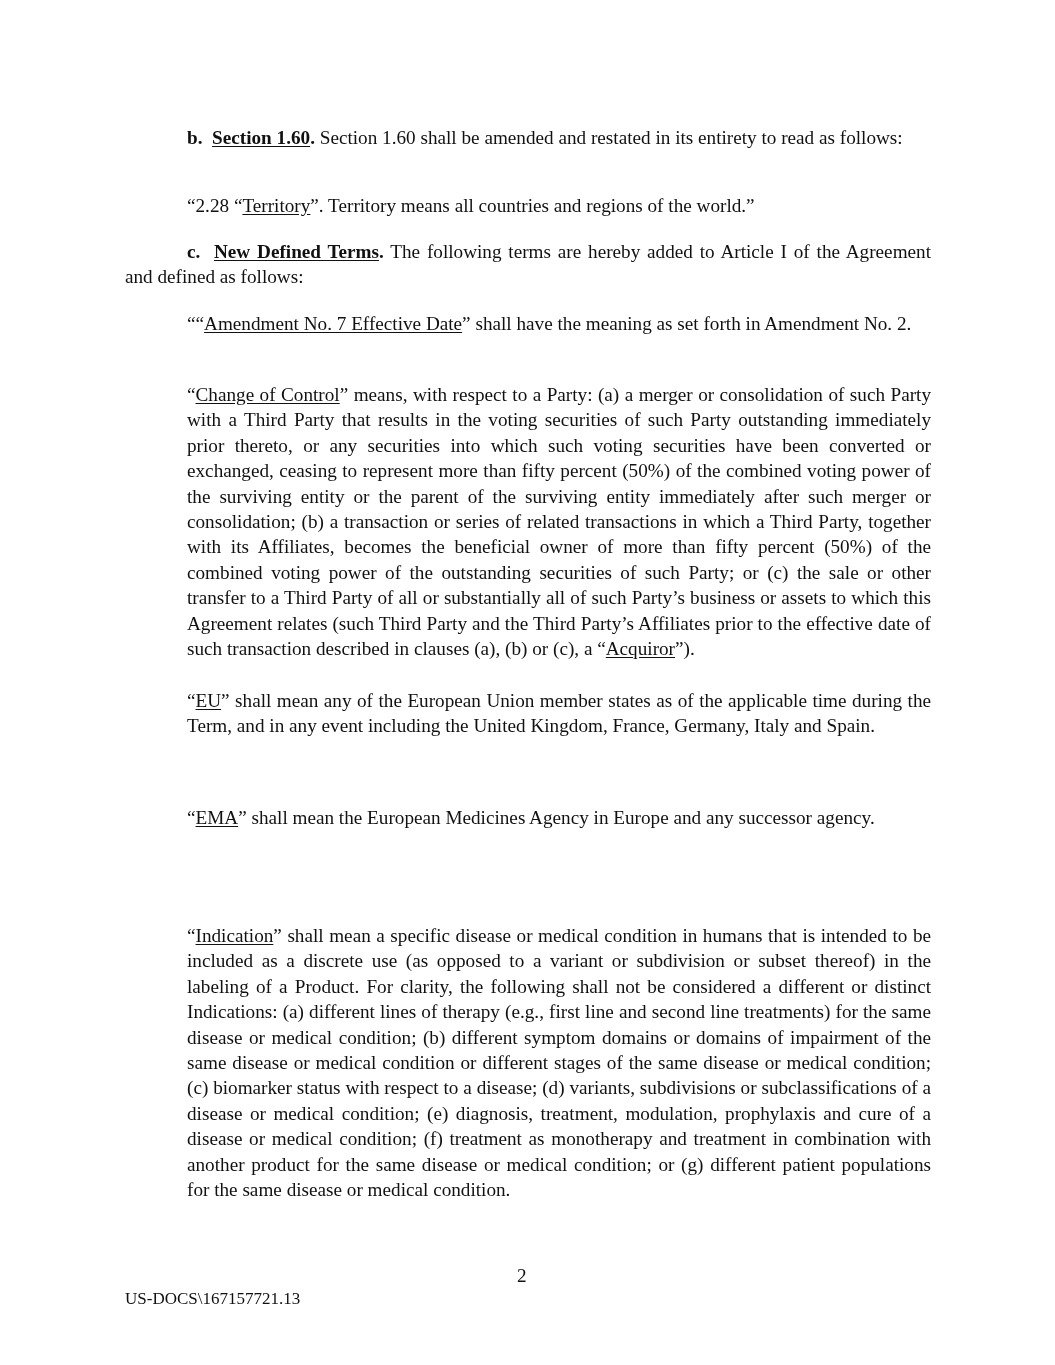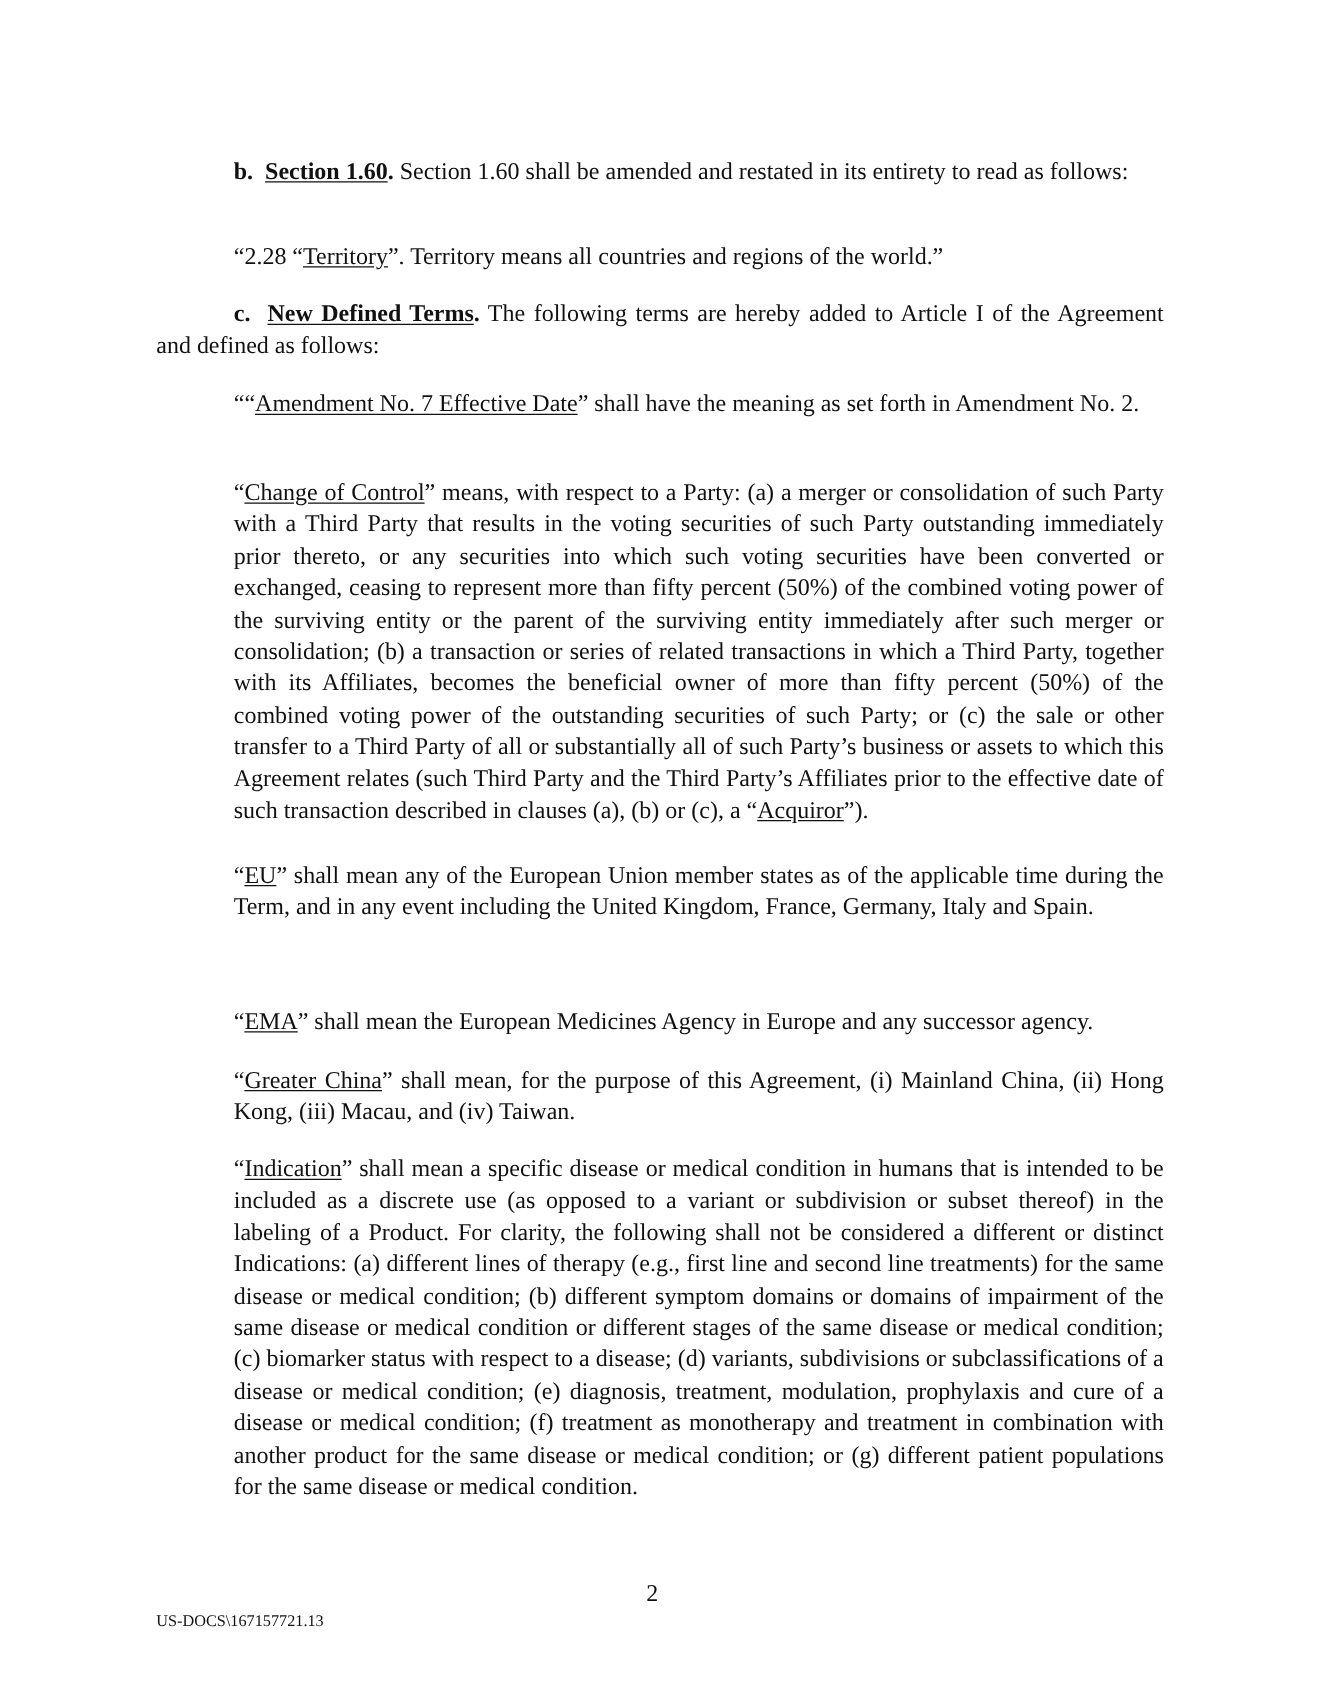--- a/index.html
+++ b/index.html
@@ -6,40 +6,39 @@
   body { width: 1055px; height: 1365px; position: relative; overflow: hidden;
          font-family: "Liberation Serif", "DejaVu Serif", serif; color: #111; }
   .page { position: absolute; left: 0; top: 0; width: 1055px; height: 1365px; }
   .p { position: absolute; font-size: 19.2px; line-height: 25.4px; text-align: justify; margin: 0; }
   .full { left: 125px; width: 806px; }
   .ind { left: 187px; width: 744px; }
   .first { text-indent: 62px; }
   .u { text-decoration: underline; text-underline-offset: 2px; }
   .b { font-weight: bold; }
   .pagenum { position: absolute; left: 517px; top: 1265px; font-size: 19.2px; }
-  .docid { position: absolute; left: 125px; top: 1289px; font-size: 13px; }
+  .docid { position: absolute; left: 125px; top: 1289px; font-size: 17px; }
 </style>
 </head>
 <body>
 
 <div class="page">
 
   <p class="p full first" style="top:125px;"><span class="b">b.</span>&nbsp;&nbsp;<span class="b u">Section 1.60</span><span class="b">.</span><span> Section 1.60 shall be amended and restated in its entirety to read as follows:</span></p>
 
   <p class="p full first" style="top:193px;"><span>“2.28 “</span><span class="u">Territory</span><span>”. Territory means all countries and regions of the world.”</span></p>
 
   <p class="p full first" style="top:239px;"><span class="b">c.</span>&nbsp;&nbsp;<span class="b u">New Defined Terms</span><span class="b">.</span><span> The following terms are hereby added to Article I of the Agreement and defined as follows:</span></p>
 
   <p class="p ind" style="top:311px;"><span>““</span><span class="u">Amendment No. 7 Effective Date</span><span>” shall have the meaning as set forth in Amendment No. 2.</span></p>
 
   <p class="p ind" style="top:382px;"><span>“</span><span class="u">Change of Control</span><span>” means, with respect to a Party: (a) a merger or consolidation of such Party with a Third Party that results in the voting securities of such Party outstanding immediately prior thereto, or any securities into which such voting securities have been converted or exchanged, ceasing to represent more than fifty percent (50%) of the combined voting power of the surviving entity or the parent of the surviving entity immediately after such merger or consolidation; (b) a transaction or series of related transactions in which a Third Party, together with its Affiliates, becomes the beneficial owner of more than fifty percent (50%)  of the combined voting power of the outstanding securities of such Party; or (c) the sale or other transfer to a Third Party of all or substantially all of such Party’s business or assets to which this Agreement relates (such Third Party and the Third Party’s Affiliates prior to the effective date of such transaction described in clauses (a), (b) or (c), a “</span><span class="u">Acquiror</span><span>”).</span></p>
 
   <p class="p ind" style="top:688px;"><span>“</span><span class="u">EU</span><span>” shall mean any of the European Union member states as of the applicable time during the Term, and in any event including the United Kingdom, France, Germany, Italy and Spain.</span></p>
 
   <p class="p ind" style="top:805px;"><span>“</span><span class="u">EMA</span><span>” shall mean the European Medicines Agency in Europe and any successor agency.</span></p>
 
-  <p class="p ind" style="top:852px;"><span>“</span><span class="u">Greater China</span><span>” shall mean, for the purpose of this Agreement, (i) Mainland China, (ii) Hong Kong, (iii) Macau, and (iv) Taiwan.</span></p>
 
   <p class="p ind" style="top:923px;"><span>“</span><span class="u">Indication</span><span>” shall mean a specific disease or medical condition in humans that is intended to be included as a discrete use (as opposed to a variant or subdivision or subset thereof) in the labeling of a Product. For clarity, the following shall not be considered a different or distinct Indications: (a) different lines of therapy (e.g., first line and second line treatments) for the same disease or medical condition; (b) different symptom domains or domains of impairment of the same disease or medical condition or different stages of the same disease or medical condition; (c) biomarker status with respect to a disease; (d) variants, subdivisions or subclassifications of a disease or medical condition; (e) diagnosis, treatment, modulation, prophylaxis and cure of a disease or medical condition; (f) treatment as monotherapy and treatment in combination with another product for the same disease or medical condition; or (g) different patient populations for the same disease or medical condition.</span></p>
 
   <div class="pagenum">2</div>
   <div class="docid">US-DOCS\167157721.13</div>
 </div>
 
 </body></html>

